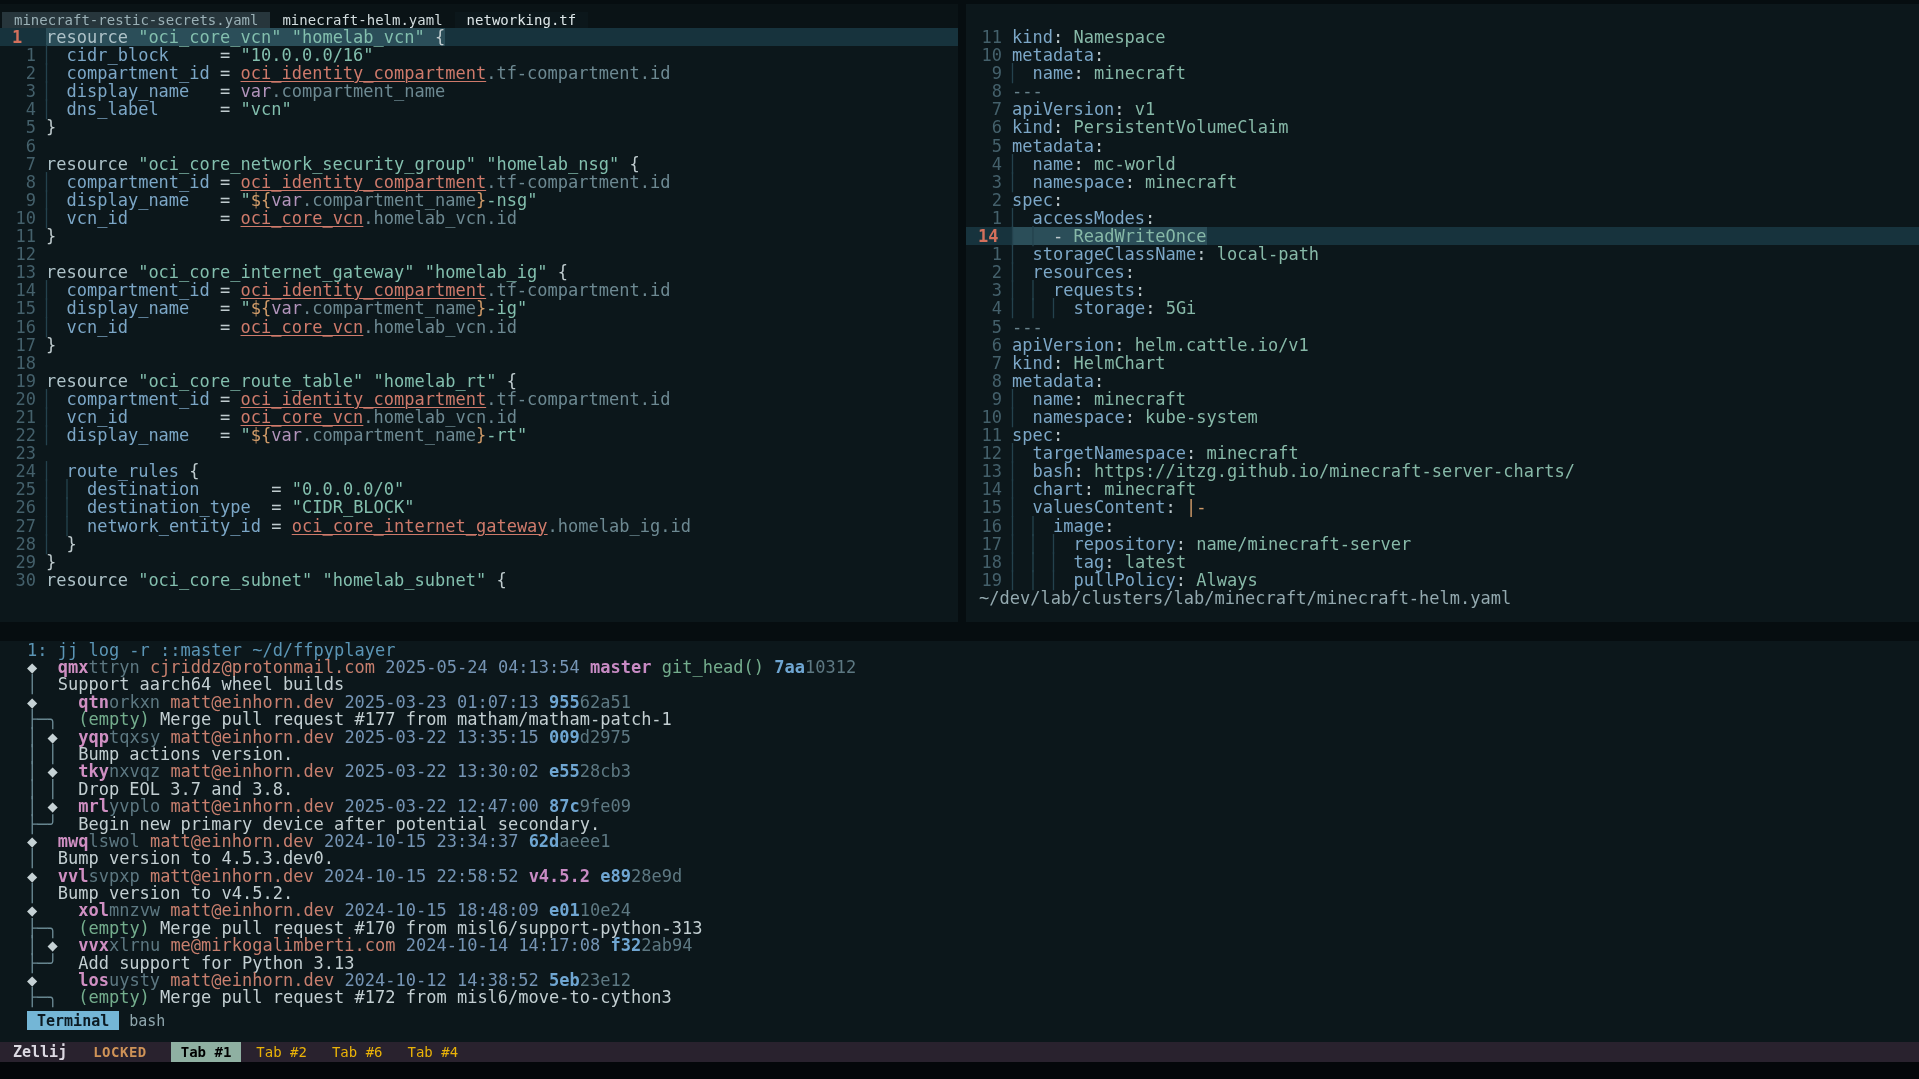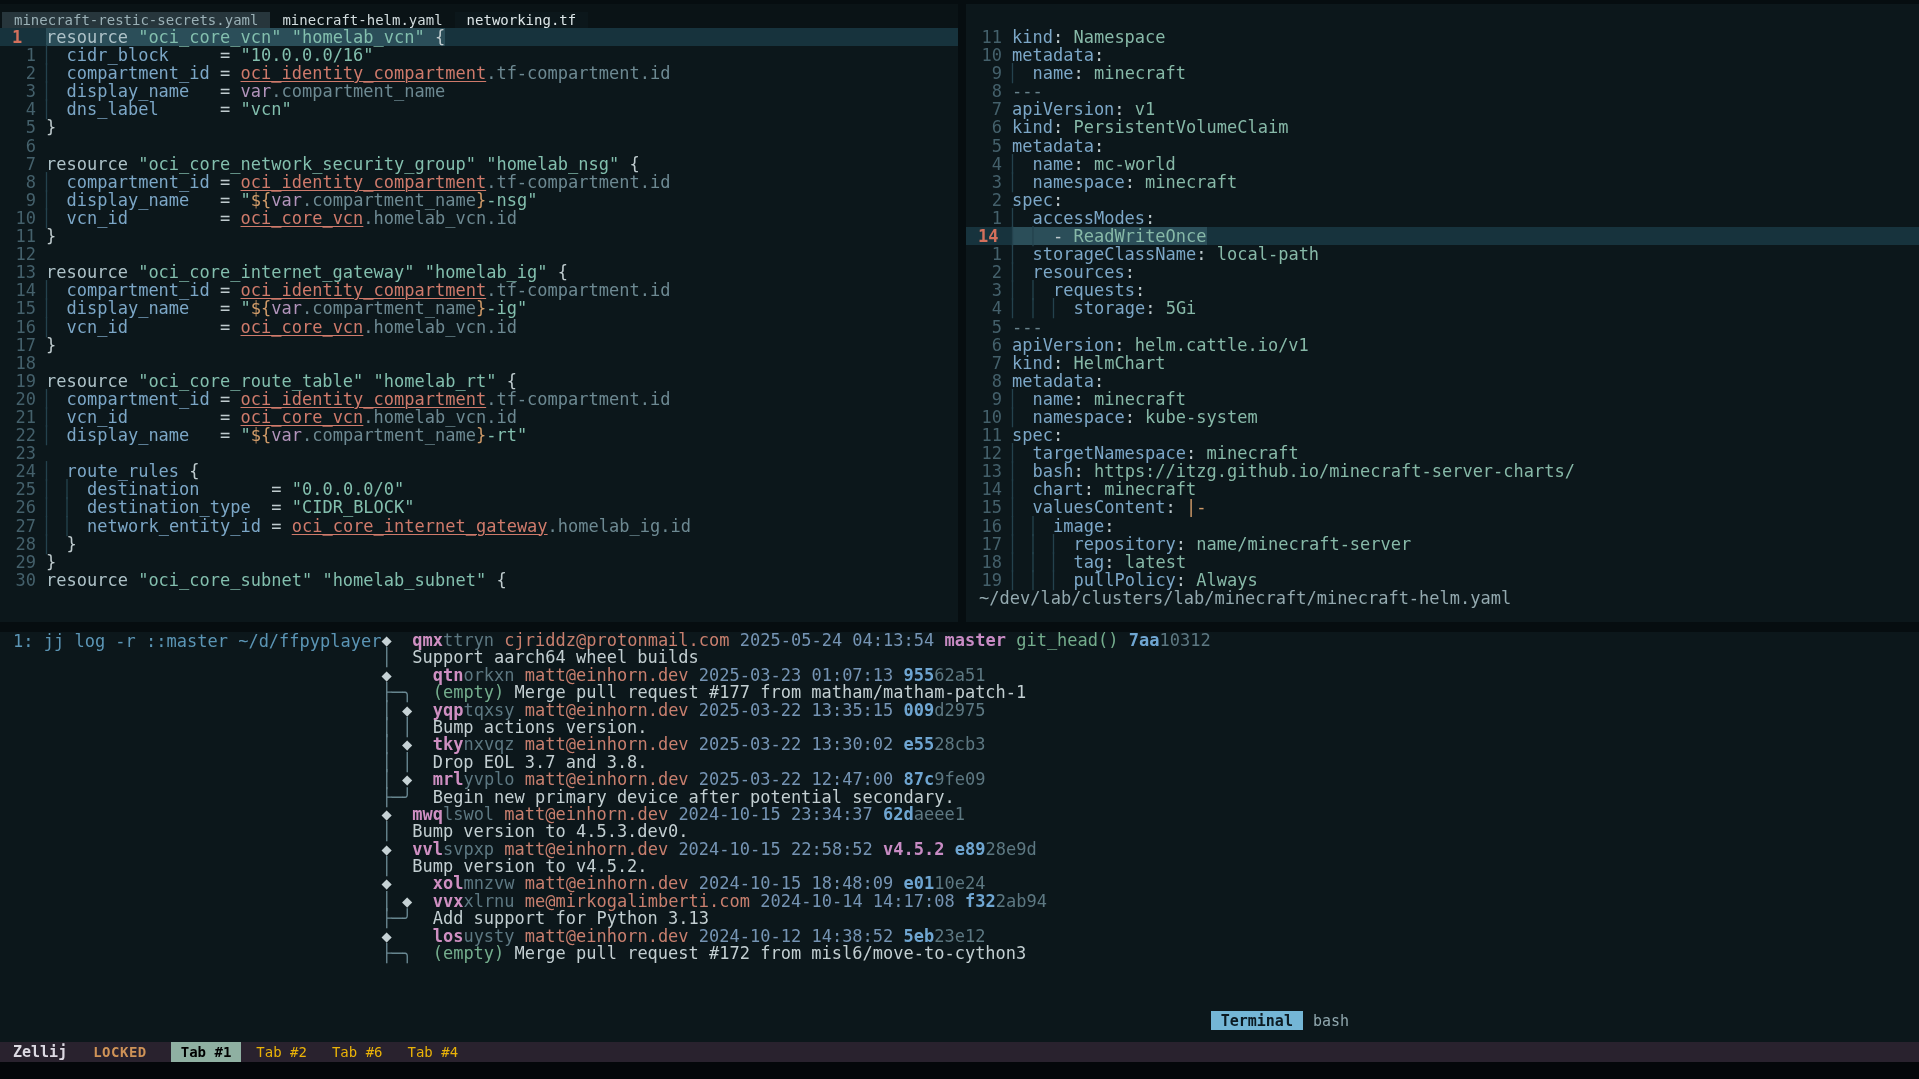--- a/index.html
+++ b/index.html
@@ -37,21 +37,21 @@
   .tk-mem{color:#6d8992}
   .tk-var{color:#b294bb}
   .tk-intp{color:#cf9a68}
   .tk-df{color:#bfcbce}
   .tk-val{color:#87b9a8}
   .tk-doc{color:#68838c}
   .tk-lit{color:#cf9a68}
   .tk-ig{color:#24424d}
 
   
-  .term-pane{flex:1;display:flex;flex-direction:row;background:#0c171b;margin-top:10px;padding-left:13px;overflow:hidden}
+  .term-pane{flex:1;display:flex;flex-direction:column;background:#0c171b;margin-top:19px;padding-left:27px;overflow:hidden}
   .term-title{height:18px;line-height:18px;font-size:17px;color:#5b95b5;white-space:pre}
   .term-line{height:17.4px;line-height:17.4px;font-size:17px;white-space:pre}
   .tk-tgl{color:#6b8a94}
   .tk-tgd{color:#c6d2d5}
   .tk-cid{color:#cf8fc2;font-weight:bold}
   .tk-dim{color:#5d7882}
   .tk-em{color:#c87f6e}
   .tk-dt{color:#7594b4}
   .tk-br{color:#c88bc4;font-weight:bold}
   .tk-gh{color:#74ad8d}
@@ -169,20 +169,21 @@
         <div class="term-line"><span class="tk-tgl">│ │</span><span class="tk-ds">  Bump actions version.</span></div>
         <div class="term-line"><span class="tk-tgl">│ </span><span class="tk-tgd">◆</span><span class="tk-ds">  </span><span class="tk-cid">tky</span><span class="tk-dim">nxvqz</span><span class="tk-ds"> </span><span class="tk-em">matt@einhorn.dev</span><span class="tk-ds"> </span><span class="tk-dt">2025-03-22 13:30:02</span><span class="tk-ds"> </span><span class="tk-oid">e55</span><span class="tk-dim">28cb3</span></div>
         <div class="term-line"><span class="tk-tgl">│ │</span><span class="tk-ds">  Drop EOL 3.7 and 3.8.</span></div>
         <div class="term-line"><span class="tk-tgl">│ </span><span class="tk-tgd">◆</span><span class="tk-ds">  </span><span class="tk-cid">mrl</span><span class="tk-dim">yvplo</span><span class="tk-ds"> </span><span class="tk-em">matt@einhorn.dev</span><span class="tk-ds"> </span><span class="tk-dt">2025-03-22 12:47:00</span><span class="tk-ds"> </span><span class="tk-oid">87c</span><span class="tk-dim">9fe09</span></div>
         <div class="term-line"><span class="tk-tgl">├─╯</span><span class="tk-ds">  Begin new primary device after potential secondary.</span></div>
         <div class="term-line"><span class="tk-tgd">◆</span><span class="tk-ds">  </span><span class="tk-cid">mwq</span><span class="tk-dim">lswol</span><span class="tk-ds"> </span><span class="tk-em">matt@einhorn.dev</span><span class="tk-ds"> </span><span class="tk-dt">2024-10-15 23:34:37</span><span class="tk-ds"> </span><span class="tk-oid">62d</span><span class="tk-dim">aeee1</span></div>
         <div class="term-line"><span class="tk-tgl">│</span><span class="tk-ds">  Bump version to 4.5.3.dev0.</span></div>
         <div class="term-line"><span class="tk-tgd">◆</span><span class="tk-ds">  </span><span class="tk-cid">vvl</span><span class="tk-dim">svpxp</span><span class="tk-ds"> </span><span class="tk-em">matt@einhorn.dev</span><span class="tk-ds"> </span><span class="tk-dt">2024-10-15 22:58:52</span><span class="tk-ds"> </span><span class="tk-br">v4.5.2</span><span class="tk-ds"> </span><span class="tk-oid">e89</span><span class="tk-dim">28e9d</span></div>
         <div class="term-line"><span class="tk-tgl">│</span><span class="tk-ds">  Bump version to v4.5.2.</span></div>
         <div class="term-line"><span class="tk-tgd">◆</span><span class="tk-ds">    </span><span class="tk-cid">xol</span><span class="tk-dim">mnzvw</span><span class="tk-ds"> </span><span class="tk-em">matt@einhorn.dev</span><span class="tk-ds"> </span><span class="tk-dt">2024-10-15 18:48:09</span><span class="tk-ds"> </span><span class="tk-oid">e01</span><span class="tk-dim">10e24</span></div>
+        <div class="term-line"><span class="tk-tgl">├─╮</span><span class="tk-ds">  </span><span class="tk-ev">(empty)</span><span class="tk-ds"> Merge pull request #170 from misl6/support-python-313</span></div>
         <div class="term-line"><span class="tk-tgl">│ </span><span class="tk-tgd">◆</span><span class="tk-ds">  </span><span class="tk-cid">vvx</span><span class="tk-dim">xlrnu</span><span class="tk-ds"> </span><span class="tk-em">me@mirkogalimberti.com</span><span class="tk-ds"> </span><span class="tk-dt">2024-10-14 14:17:08</span><span class="tk-ds"> </span><span class="tk-oid">f32</span><span class="tk-dim">2ab94</span></div>
         <div class="term-line"><span class="tk-tgl">├─╯</span><span class="tk-ds">  Add support for Python 3.13</span></div>
         <div class="term-line"><span class="tk-tgd">◆</span><span class="tk-ds">    </span><span class="tk-cid">los</span><span class="tk-dim">uysty</span><span class="tk-ds"> </span><span class="tk-em">matt@einhorn.dev</span><span class="tk-ds"> </span><span class="tk-dt">2024-10-12 14:38:52</span><span class="tk-ds"> </span><span class="tk-oid">5eb</span><span class="tk-dim">23e12</span></div>
         <div class="term-line"><span class="tk-tgl">├─╮</span><span class="tk-ds">  </span><span class="tk-ev">(empty)</span><span class="tk-ds"> Merge pull request #172 from misl6/move-to-cython3</span></div>
       </div>
     <div class="stack-row" id="stack-tabs">
         <div class="stack-tab active">Terminal</div>
         <div class="stack-tab inactive">bash</div>
       </div>
   </div>

